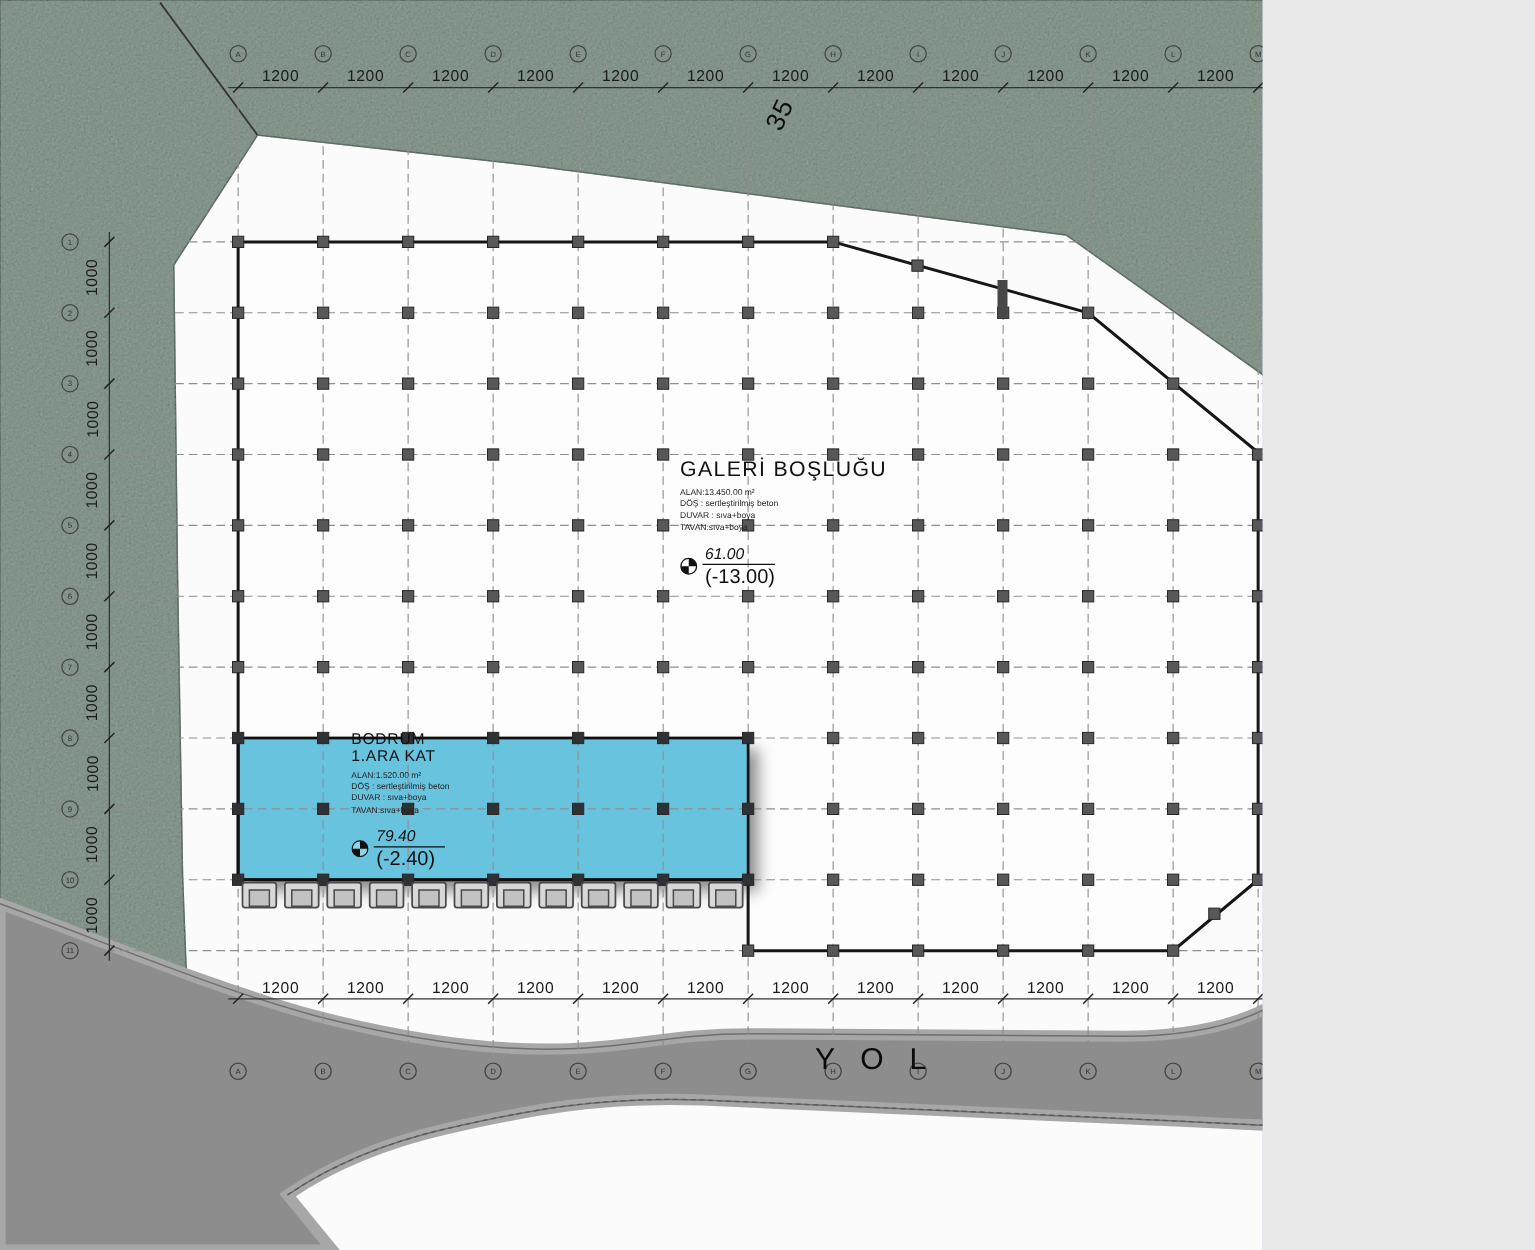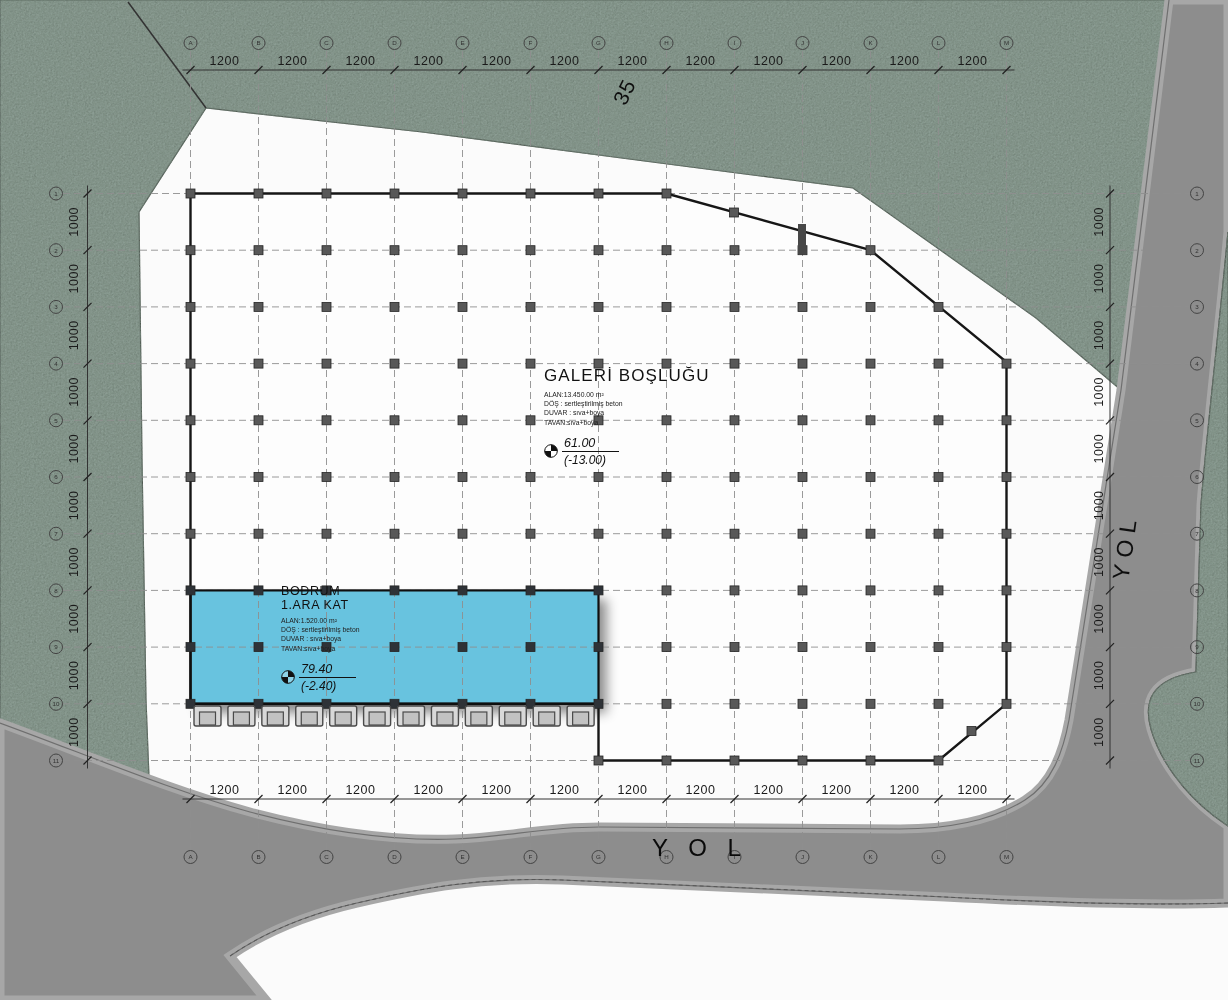--- a/index.html
+++ b/index.html
@@ -1,28 +1,28 @@
 <!DOCTYPE html>
 <html><head>
 <meta charset="utf-8">
 <style>
   html,body{margin:0;padding:0;background:#e8e8e8;}
-  #stage{position:relative;width:1228px;height:1000px;overflow:hidden;background:#c4b5fd;
+  #stage{position:relative;width:1010px;height:1000px;overflow:hidden;background:#c4b5fd;
          font-family:"Liberation Sans", sans-serif;}
   #plan{position:absolute;left:0;top:0;}
   .anno{position:absolute;color:#1c1c1c;}
   .anno-title{font-size:17px;letter-spacing:1.1px;white-space:nowrap;color:#111;}
   .anno-title2{font-size:12.5px;letter-spacing:.6px;white-space:nowrap;color:#111;}
   .specs{margin-top:4px;}
   .spec{font-size:6.8px;line-height:1.35;white-space:nowrap;color:#222;}
   .level-row{display:flex;align-items:center;gap:4px;margin-top:9px;}
   .lvl-txt{display:block;}
   .lvl-top{display:block;font-style:italic;font-size:12.5px;color:#111;
            border-bottom:1.3px solid #111;padding:0 24px 1px 2px;white-space:nowrap;}
-  .lvl-bot{display:block;font-style:italic;font-size:12px;color:#111;padding:1px 0 0 2px;white-space:nowrap;}
+  .lvl-bot{display:block;font-size:16px;color:#111;padding:1px 0 0 2px;white-space:nowrap;}
   .rot-label{position:absolute;white-space:nowrap;color:#0e0e0e;}
   #parcel-35{font-size:21px;transform:rotate(-64deg);letter-spacing:1px;}
   #yol-bottom{font-size:24px;letter-spacing:7px;color:#0a0a0a;}
   #yol-right{font-size:23px;letter-spacing:7px;transform:rotate(-82deg);transform-origin:center;}
 </style>
 </head>
 <body>
 
 <div id="stage">
 

